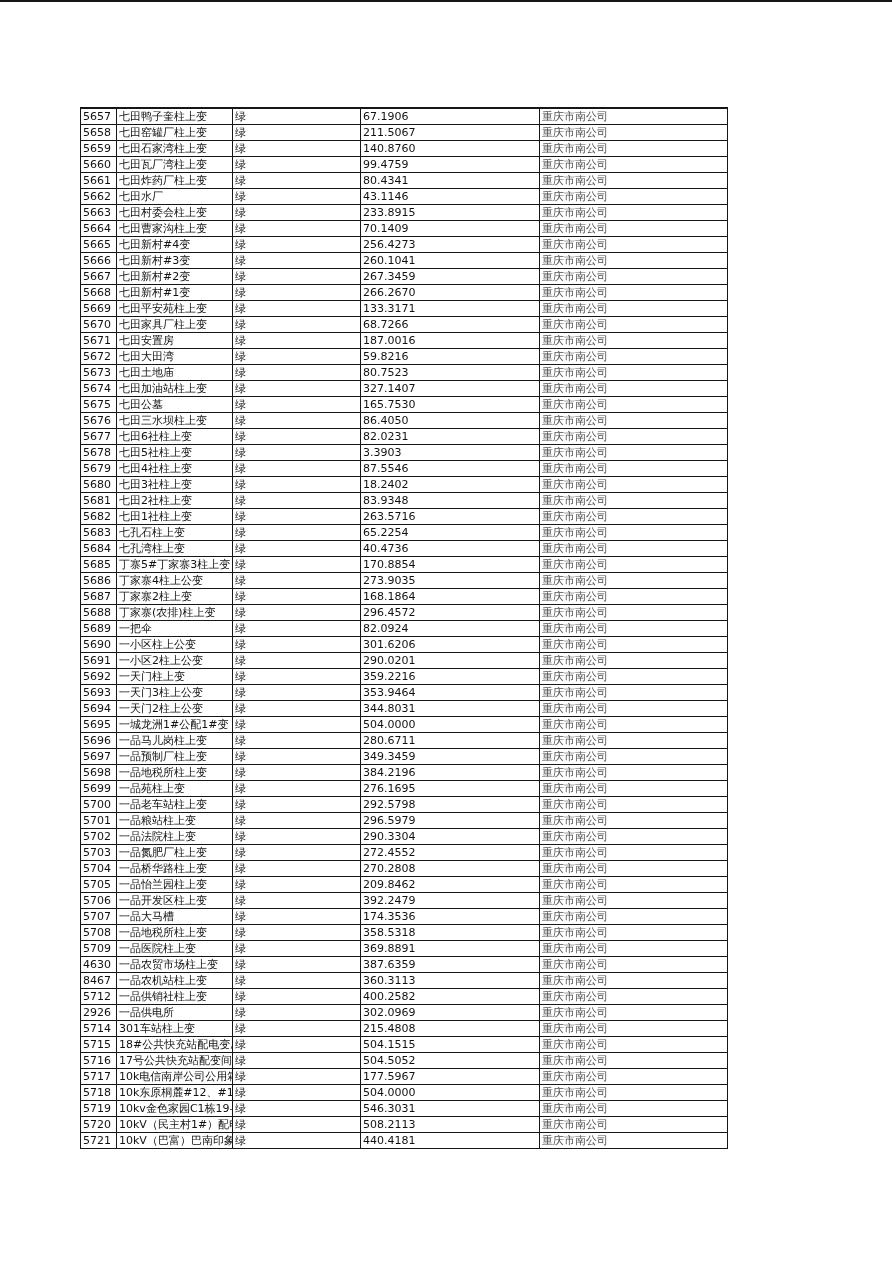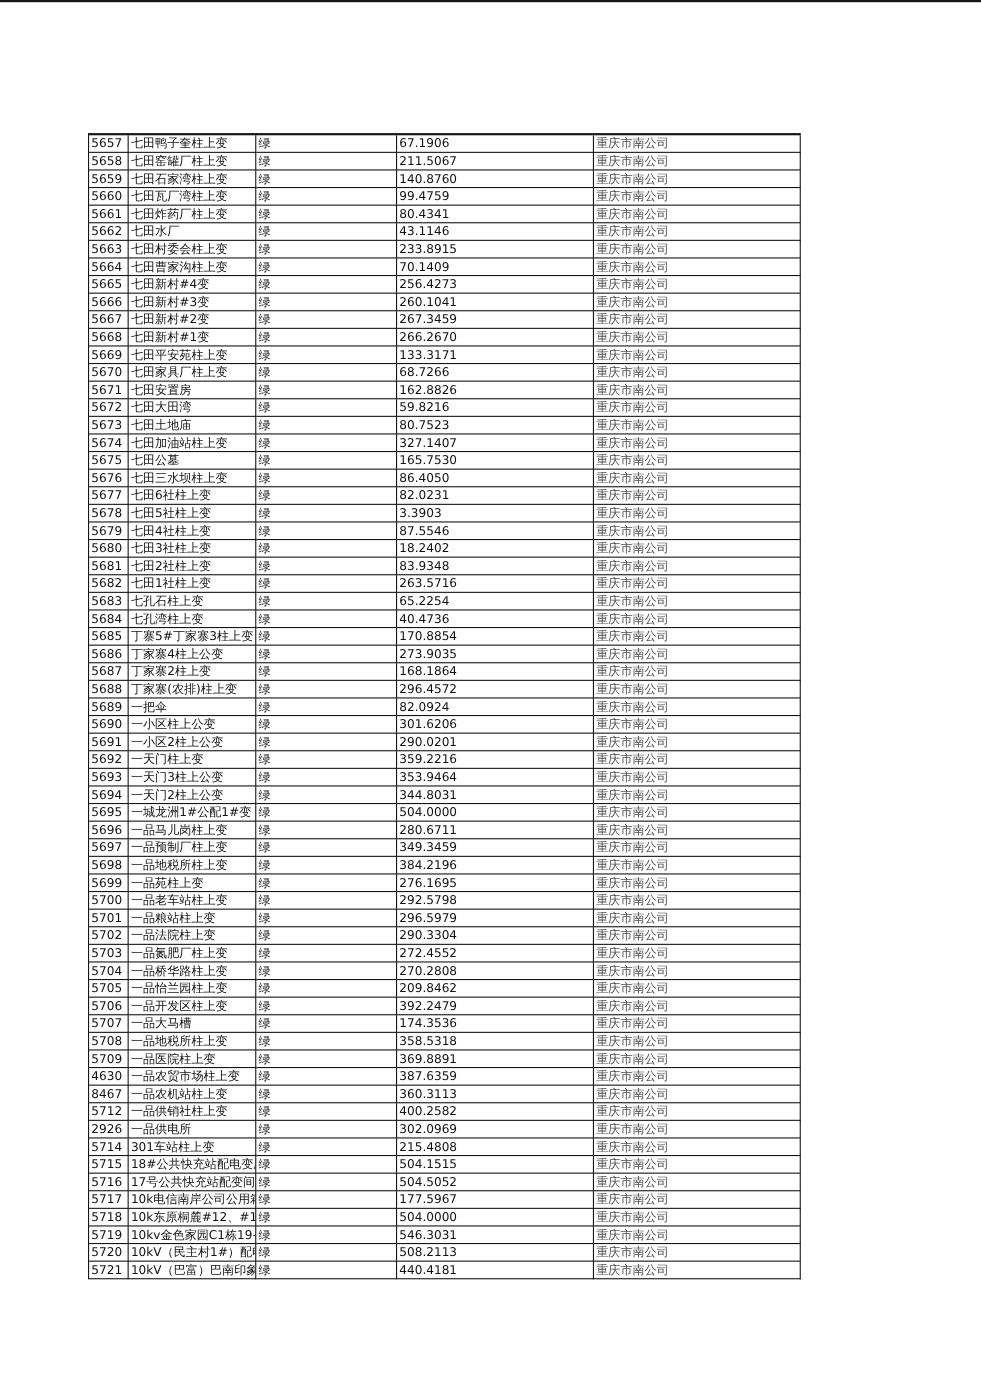--- a/index.html
+++ b/index.html
@@ -9,21 +9,21 @@
     position: relative;
     font-family: "DejaVu Sans", sans-serif;
     overflow: hidden;
   }
   .top-edge-line {
     position: absolute; top: 0; left: 0;
     width: 892px; height: 2px;
     background: #161616;
   }
   .sheet-table {
-    position: absolute; top: 121px; left: 80px;
+    position: absolute; top: 107px; left: 80px;
     border-top: 2px solid #161616;
     border-left: 1px solid #161616;
     background: #ffffff;
   }
   .row { display: flex; height: 16px; }
   .cell {
     height: 16px;
     border-right: 1px solid #161616;
     border-bottom: 1px solid #161616;
     overflow: hidden;
@@ -145,21 +145,21 @@
         <div class="cell c0">5670</div>
         <div class="cell c1">七田家具厂柱上变</div>
         <div class="cell c2">绿</div>
         <div class="cell c3">68.7266</div>
         <div class="cell c4">重庆市南公司</div>
       </div>
       <div class="row">
         <div class="cell c0">5671</div>
         <div class="cell c1">七田安置房</div>
         <div class="cell c2">绿</div>
-        <div class="cell c3">162.8826</div>
+        <div class="cell c3">187.0016</div>
         <div class="cell c4">重庆市南公司</div>
       </div>
       <div class="row">
         <div class="cell c0">5672</div>
         <div class="cell c1">七田大田湾</div>
         <div class="cell c2">绿</div>
         <div class="cell c3">59.8216</div>
         <div class="cell c4">重庆市南公司</div>
       </div>
       <div class="row">

